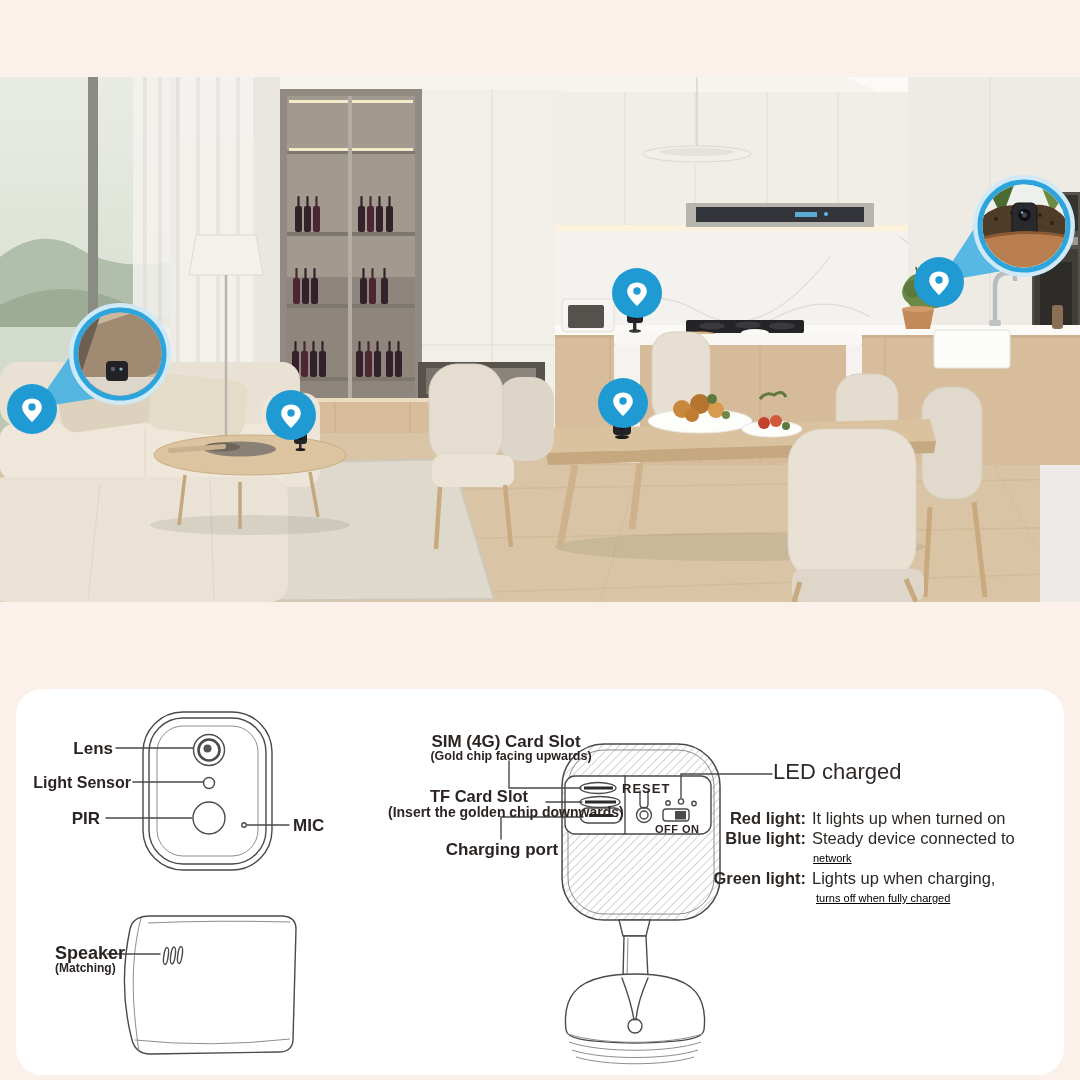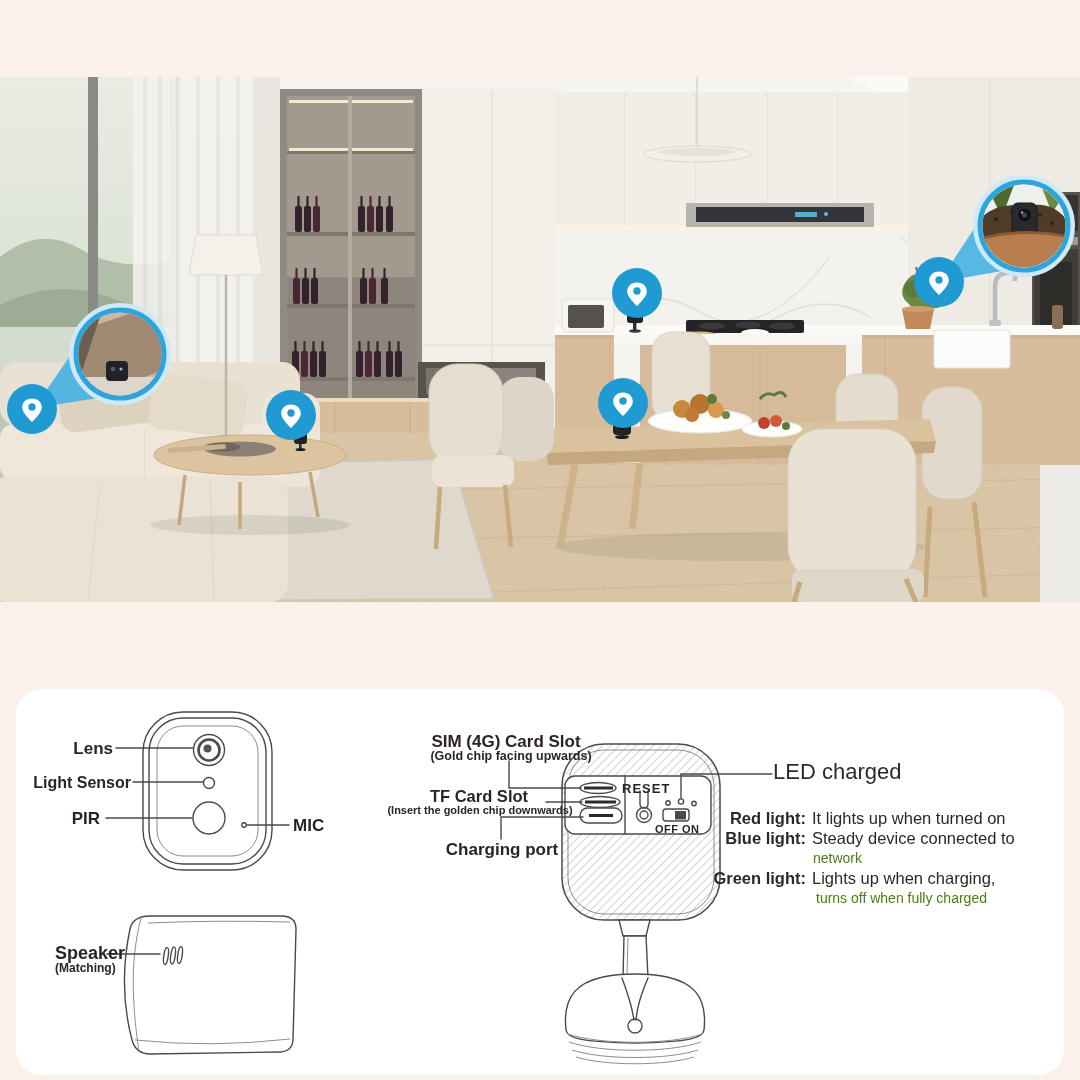--- a/index.html
+++ b/index.html
@@ -7,21 +7,21 @@
           font-family:"Liberation Sans","DejaVu Sans",sans-serif;margin-top:32px;}
   .photo-svg{position:absolute;left:0;top:45px;width:1080px;height:525px;display:block;}
   .panel{position:absolute;left:16px;top:657px;width:1048px;height:386px;background:#ffffff;border-radius:26px;}
   .diagram-svg{position:absolute;left:0;top:0;width:1080px;height:1080px;pointer-events:none;}
   .lab{position:absolute;color:#2b2422;font-weight:bold;white-space:nowrap;}
   .c{text-align:center;}
   .r{text-align:right;}
   .led-title{position:absolute;left:773px;top:727px;font-size:22px;font-weight:400;color:#2f2a27;white-space:nowrap;}
   .led-row{position:absolute;left:640px;display:flex;font-size:16.5px;color:#2d2824;white-space:nowrap;line-height:20px;}
   .led-row .led-lbl{width:166px;text-align:right;font-weight:bold;margin-right:6px;}
-  .led-cont{position:absolute;font-size:14px;color:#4d7c0f;white-space:nowrap;line-height:20px;}
+  .led-cont{position:absolute;font-size:11px;color:#000000;white-space:nowrap;line-height:20px;text-decoration:underline;}
   .ln{stroke:#4a4a4a;stroke-width:1.4;fill:none;stroke-linecap:round;}
   .lnf{stroke:#4a4a4a;stroke-width:1.4;fill:#ffffff;}
   .thin{stroke:#8d8d8d;stroke-width:1;fill:none;}
 </style>
 </head>
 <body>
 
 <div class="canvas">
 
   <svg class="photo-svg" viewBox="0 0 1080 525">
@@ -441,21 +441,21 @@
   <div class="lab r" style="left:23px;top:707px;width:90px;font-size:17px;">Lens</div>
   <div class="lab r" style="left:23px;top:742px;width:108px;font-size:16px;text-align:right;">Light Sensor</div>
   <div class="lab r" style="left:20px;top:777px;width:80px;font-size:17px;">PIR</div>
   <div class="lab" style="left:293px;top:784px;font-size:17px;">MIC</div>
   <div class="lab" style="left:55px;top:911px;font-size:18px;">Speaker</div>
   <div class="lab" style="left:55px;top:929px;font-size:12px;">(Matching)</div>
 
   <div class="lab c" style="left:406px;top:700px;width:200px;font-size:17px;">SIM (4G) Card Slot</div>
   <div class="lab c" style="left:411px;top:717px;width:200px;font-size:12.5px;">(Gold chip facing upwards)</div>
   <div class="lab c" style="left:379px;top:755px;width:200px;font-size:16.5px;">TF Card Slot</div>
-  <div class="lab c" style="left:380px;top:772px;width:200px;font-size:11px;text-align:center;">(Insert the golden chip downwards)</div>
+  <div class="lab c" style="left:388px;top:772px;width:200px;font-size:14px;text-align:center;">(Insert the golden chip downwards)</div>
   <div class="lab c" style="left:402px;top:808px;width:200px;font-size:17px;">Charging port</div>
   <div class="lab" style="left:622px;top:749px;font-size:13px;letter-spacing:1px;">RESET</div>
   <div class="lab" style="left:655px;top:791px;font-size:11px;letter-spacing:0.5px;">OFF ON</div>
 
   <div class="led-title">LED charged</div>
 
   <div class="led-row" style="top:796px;">
     <span class="led-lbl">Blue light:</span>
     <span>Steady device connected to</span>
   </div>

